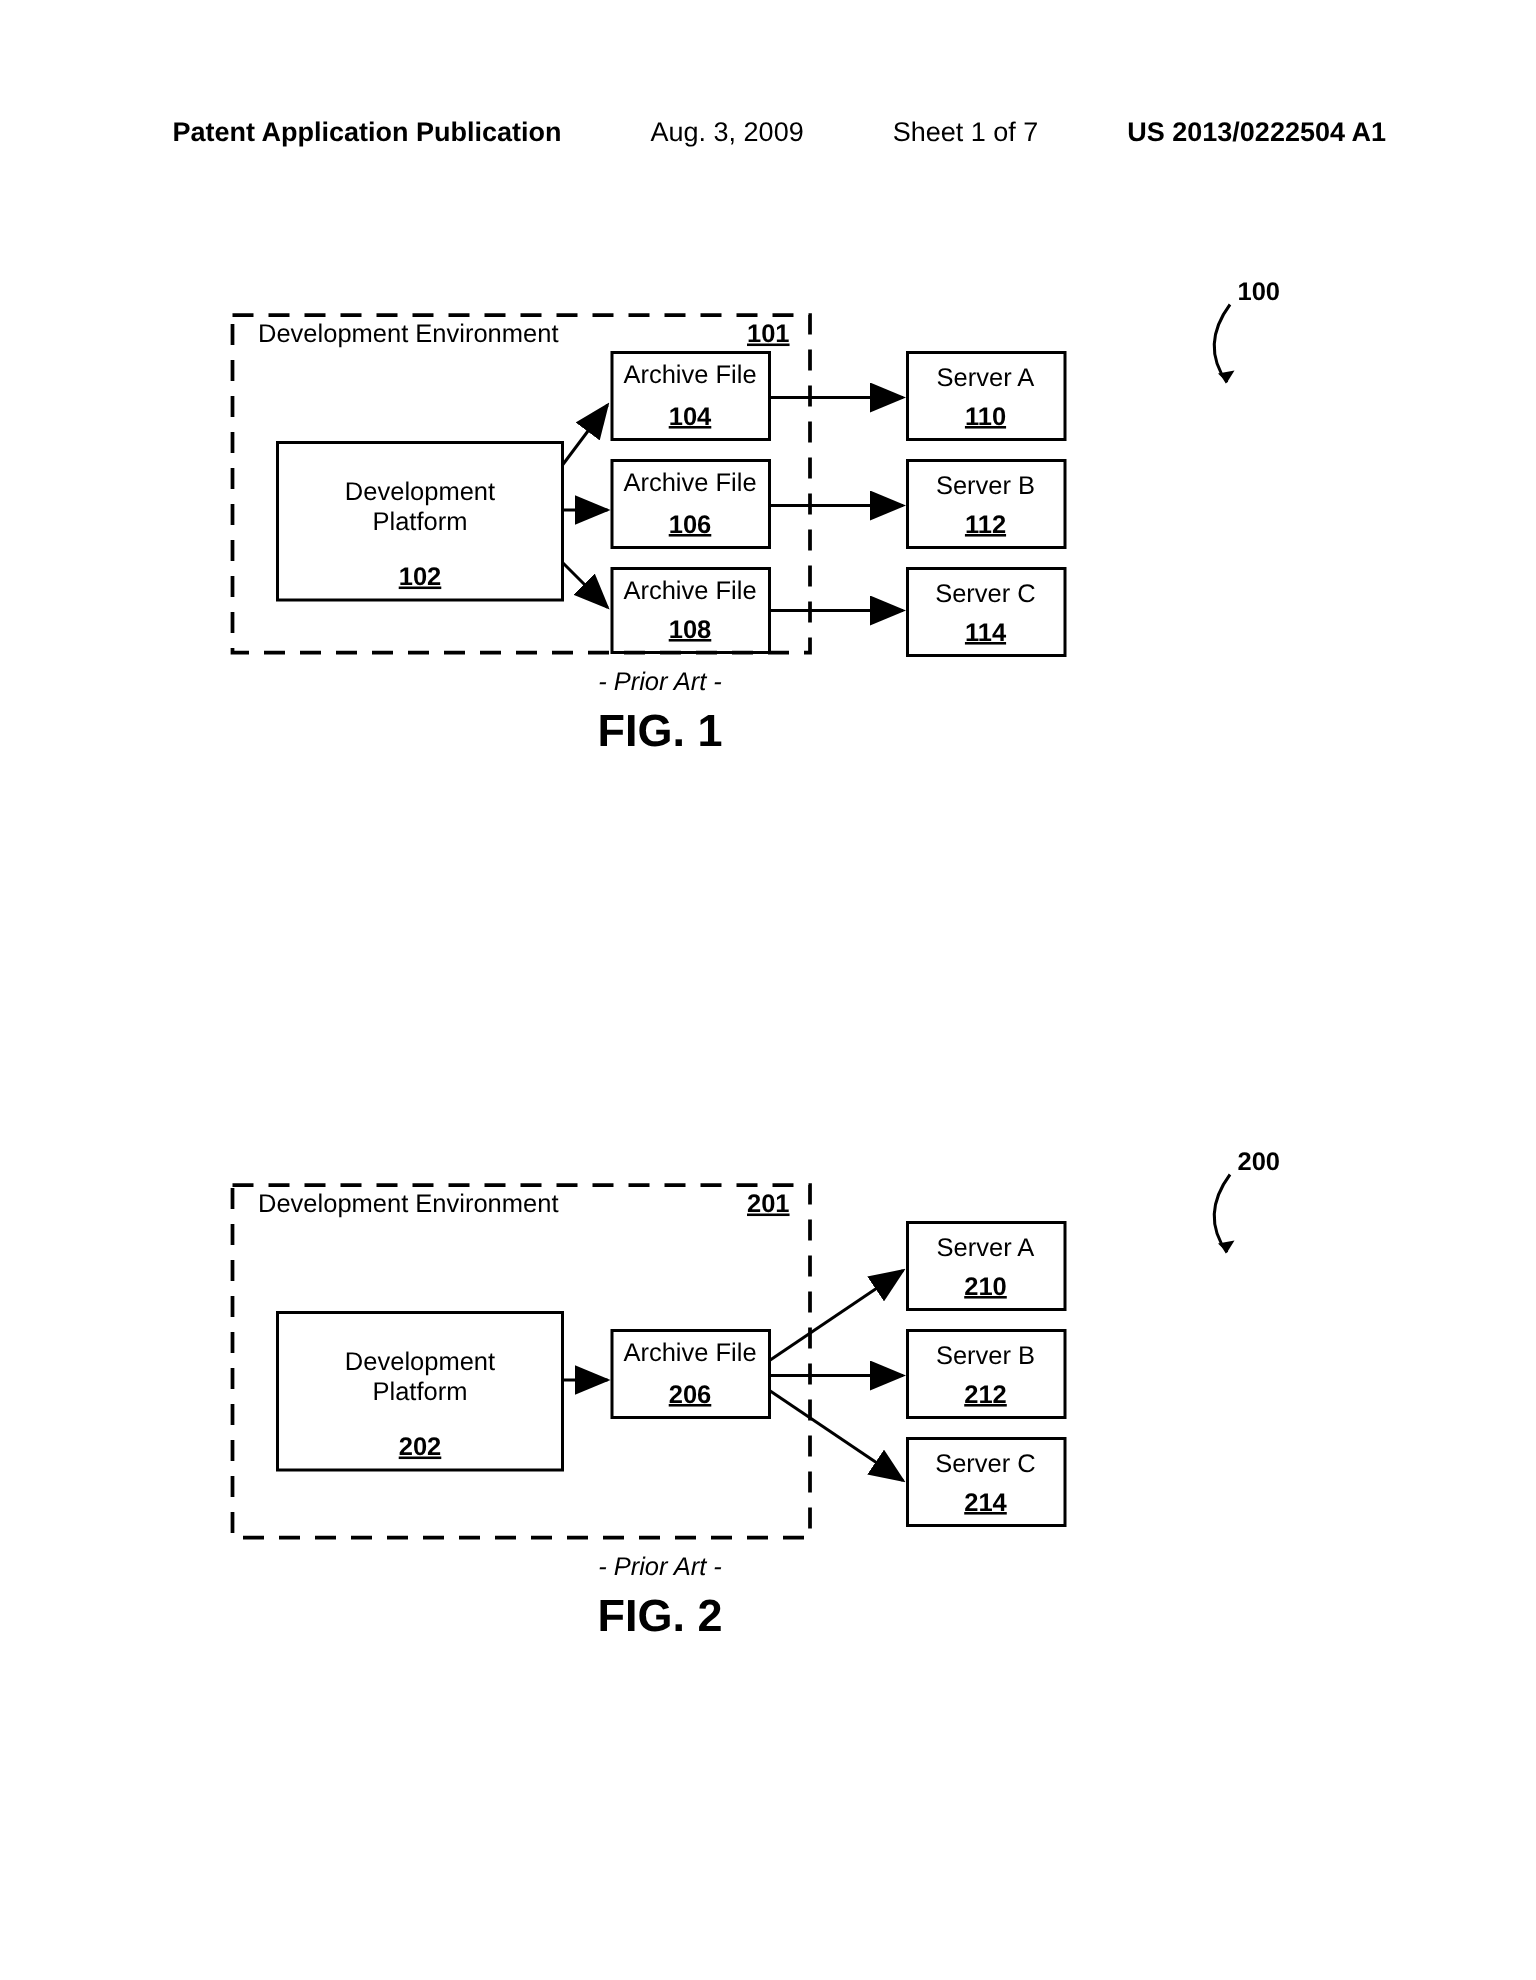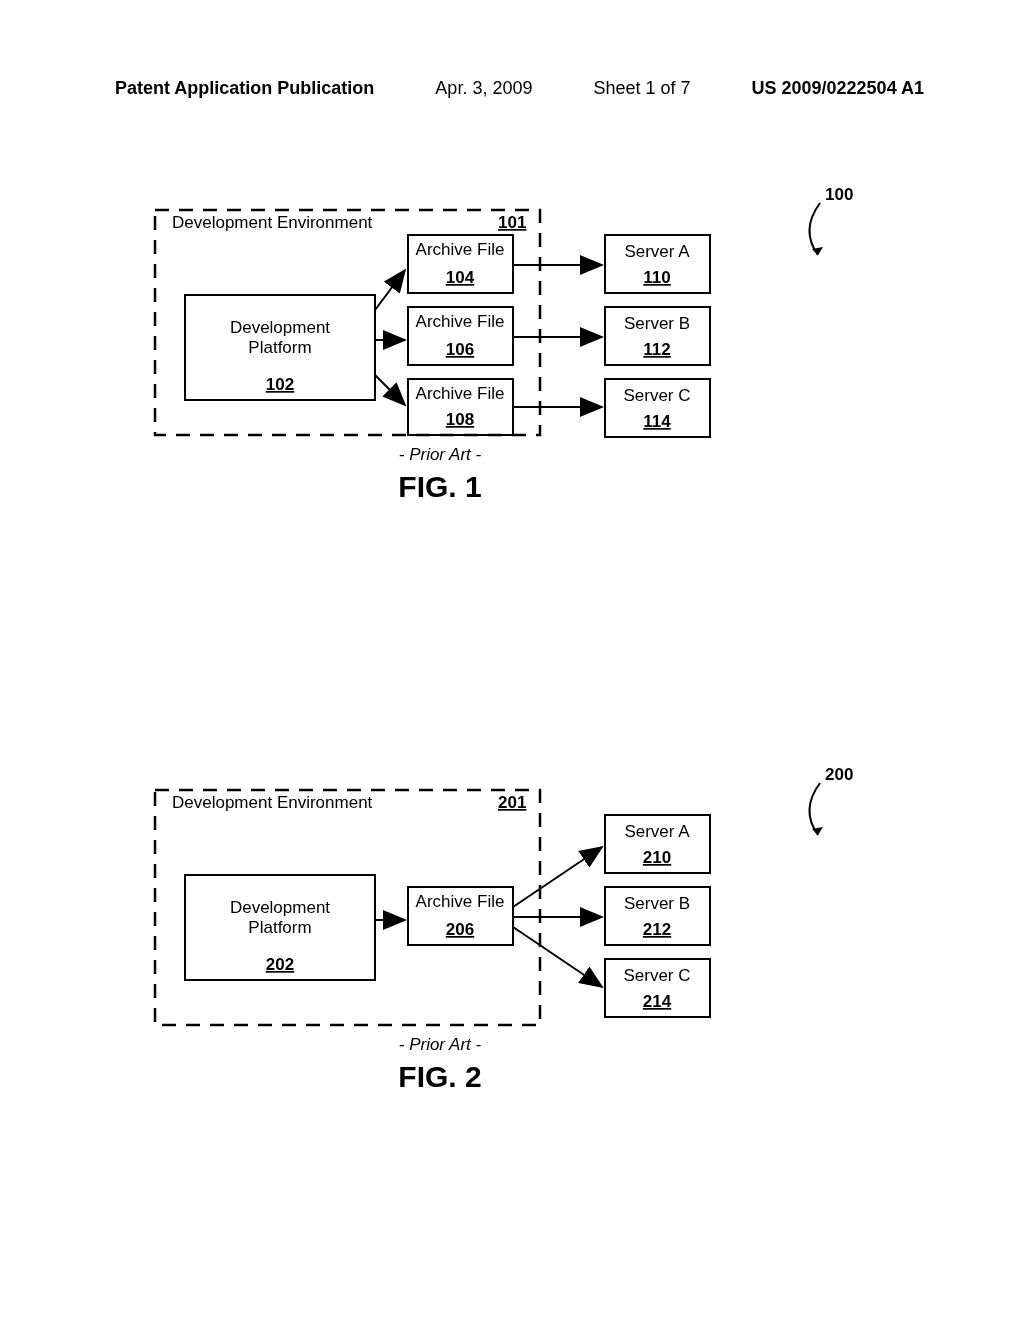--- a/index.html
+++ b/index.html
@@ -44,23 +44,23 @@
   text { font-family: Arial, Helvetica, sans-serif; fill: #000; }
   .solid-box { fill: none; stroke: #000; stroke-width: 2; }
   .arrow { stroke: #000; stroke-width: 2; fill: none; }
   .arrowhead { fill: #000; }
 </style>
 </head>
 <body>
 
 <div class="header">
   <span class="pub">Patent Application Publication</span>
-  <span class="date">Apr. 3, 2009</span>
+  <span class="date">Aug. 3, 2009</span>
   <span class="sheet">Sheet 1 of 7</span>
-  <span class="docnum">US 2009/0222504 A1</span>
+  <span class="docnum">US 2013/0222504 A1</span>
 </div>
 
 <div class="figure-area" style="top:175px; width:1024px;">
 <svg width="1024" height="360" viewBox="0 0 1024 360">
   <defs>
     <marker id="ah1" markerWidth="12" markerHeight="10" refX="11" refY="5" orient="auto">
       <path d="M0,0 L12,5 L0,10 Z" class="arrowhead"></path>
     </marker>
   </defs>
 

